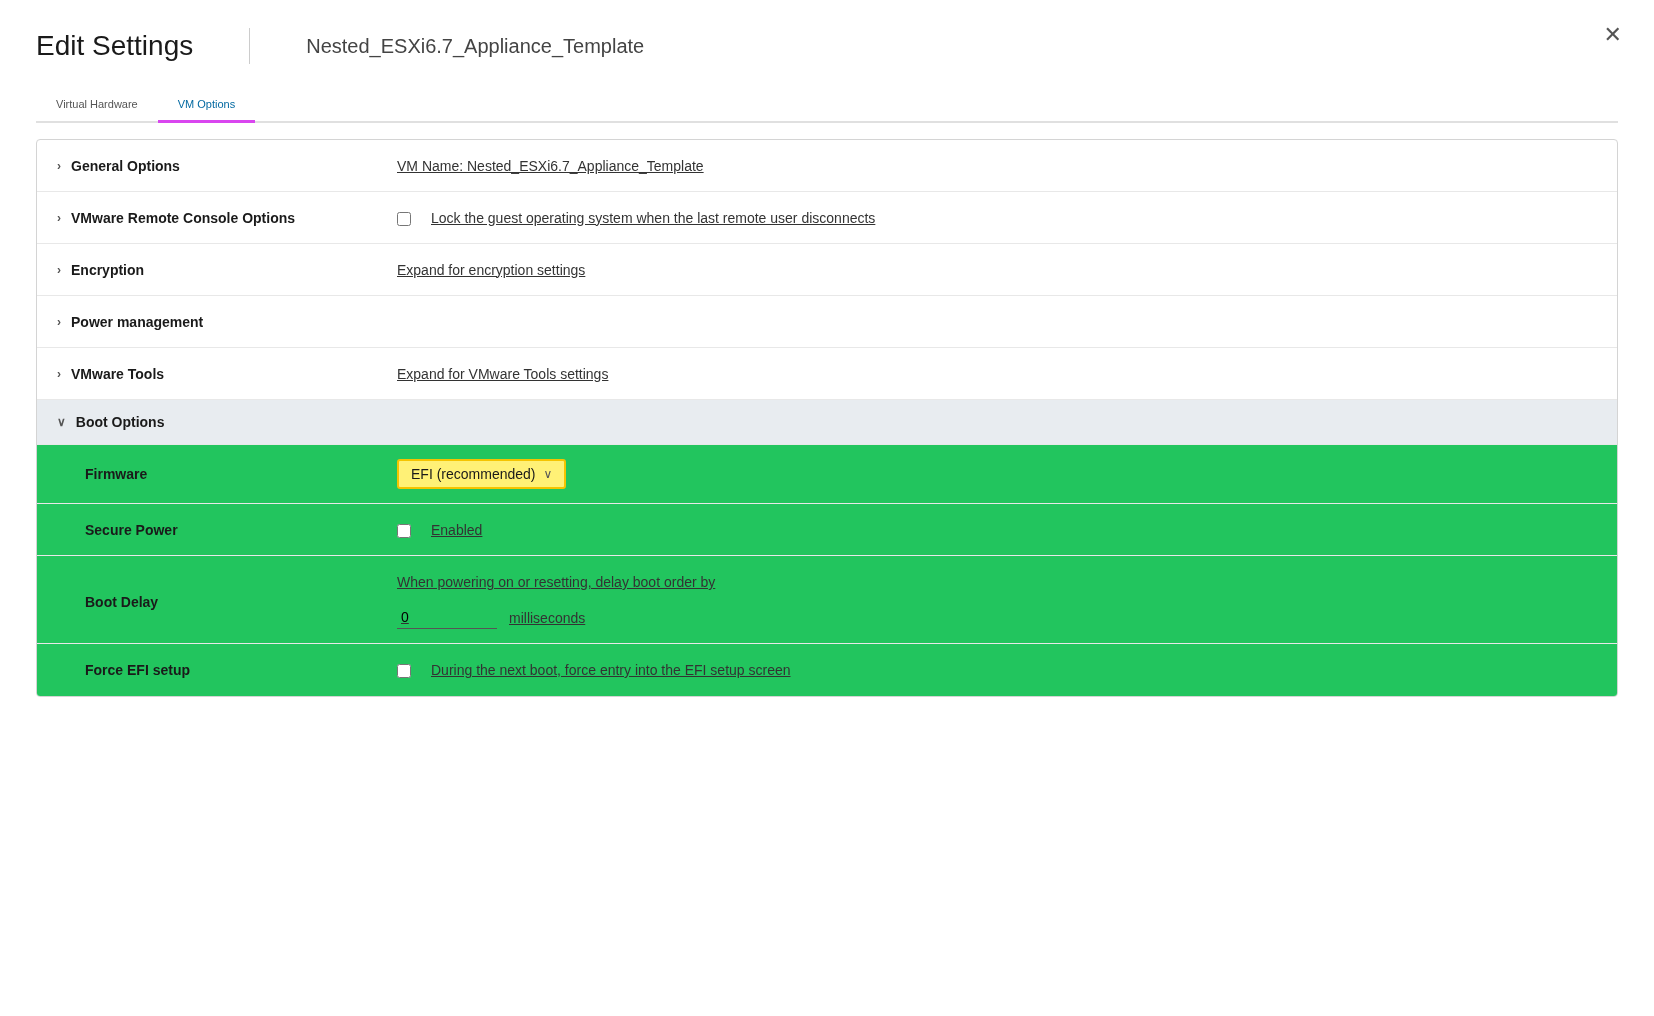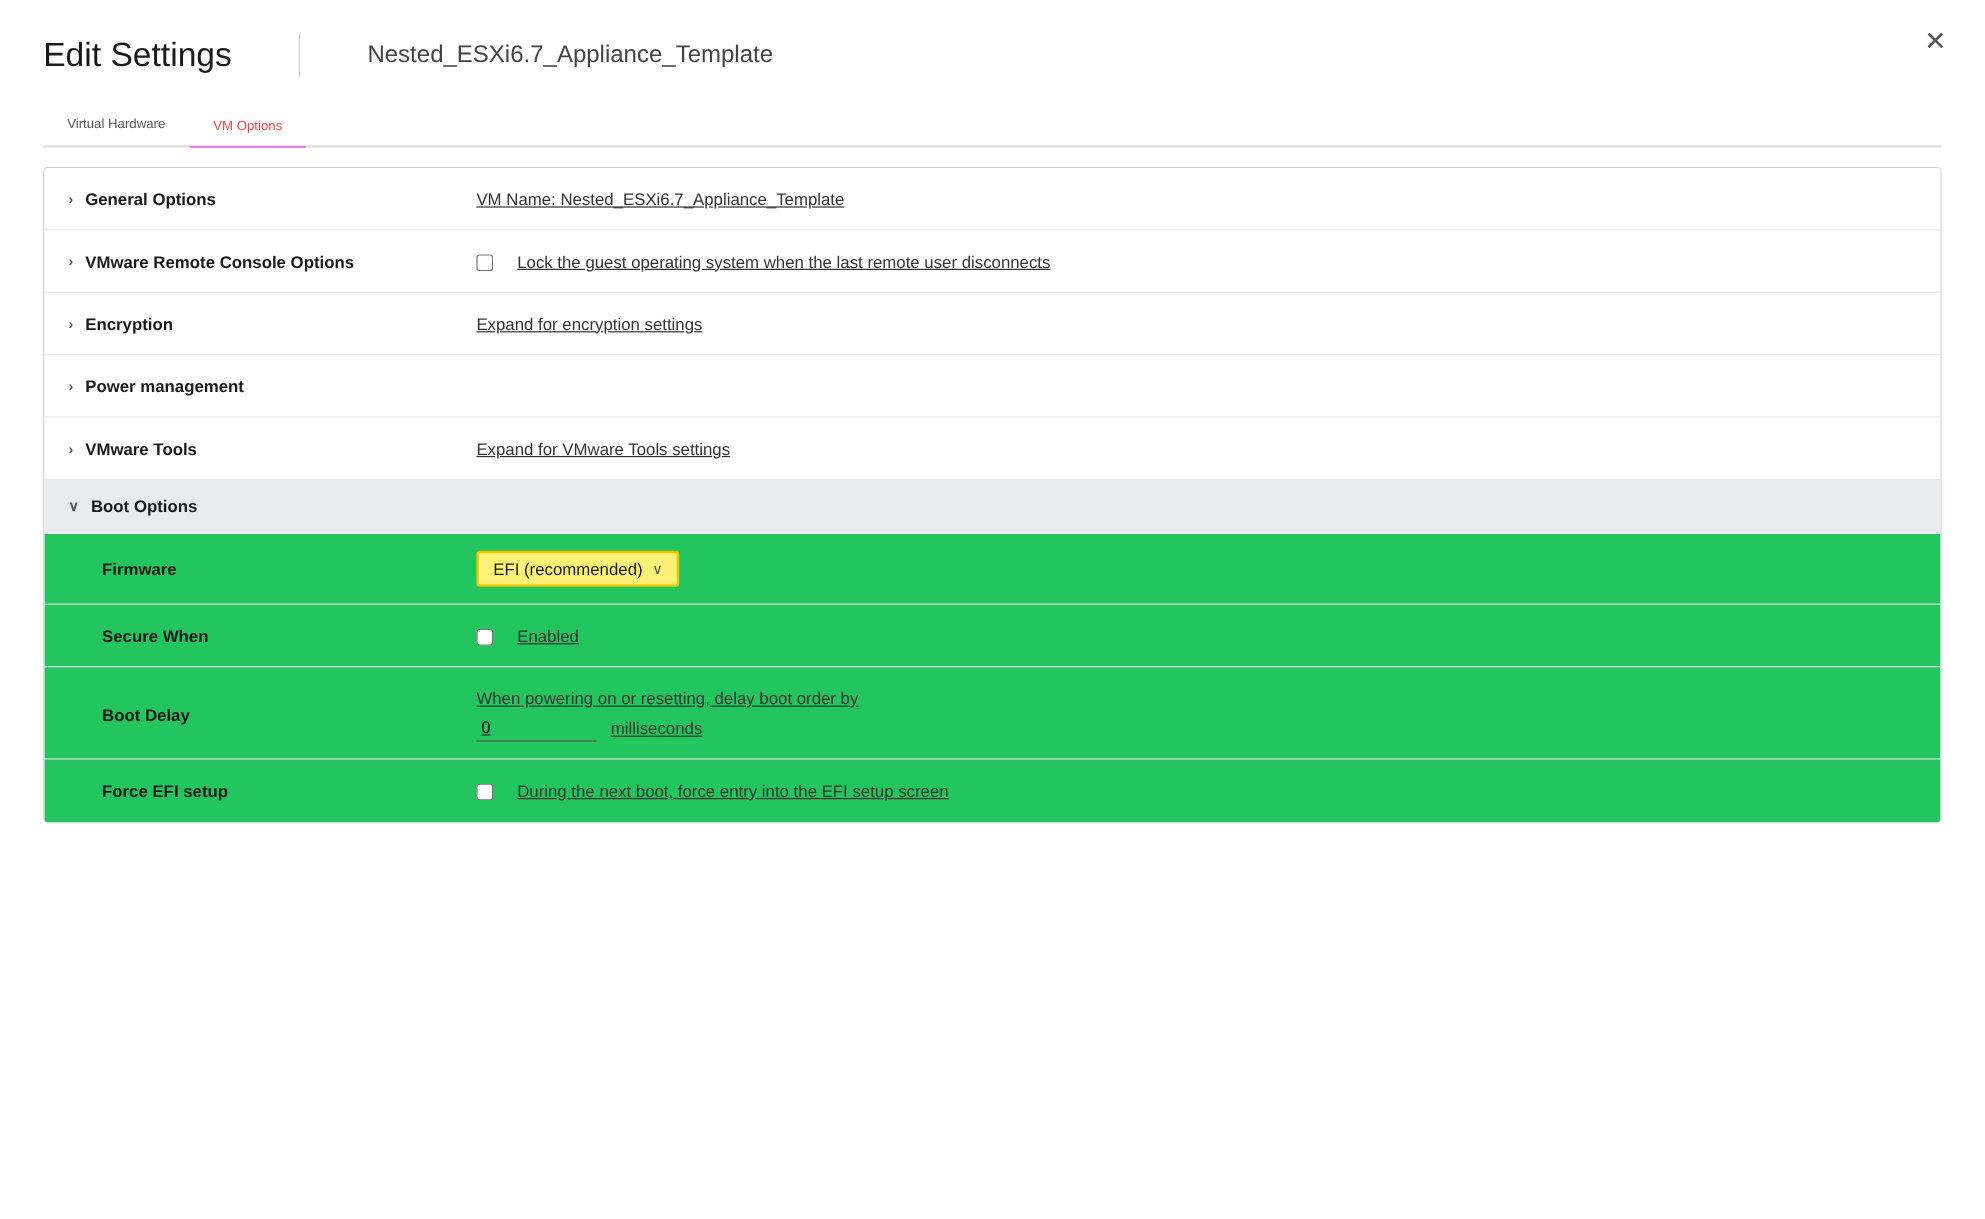--- a/index.html
+++ b/index.html
@@ -60,22 +60,22 @@
       color: #555;
       cursor: pointer;
       border-bottom: 3px solid transparent;
       margin-bottom: -2px;
       background: none;
       border-top: none;
       border-left: none;
       border-right: none;
     }
     .tab.active {
-      color: #ef4444;
-      border-bottom: 1px solid #d946ef;
+      color: #0369a1;
+      border-bottom: 3px solid #d946ef;
       font-weight: 500;
     }
     .content-area {
       border: 1px solid #d4d4d4;
       border-radius: 4px;
       margin-top: 16px;
       overflow: hidden;
     }
     .settings-row {
       display: flex;
@@ -146,21 +146,21 @@
       align-items: center;
       gap: 8px;
     }
     .firmware-select .chevron-down {
       font-size: 12px;
       color: #555;
     }
     .boot-delay-row {
       display: flex;
       flex-direction: column;
-      gap: 5px;
+      gap: 16px;
     }
     .boot-delay-input-row {
       display: flex;
       align-items: center;
       gap: 12px;
     }
     .boot-delay-input {
       width: 100px;
       border: none;
       border-bottom: 1px solid #555;
@@ -247,21 +247,21 @@
       <div class="row-value">
         <div class="firmware-select">
           <span>EFI (recommended)</span>
           <span class="chevron-down">∨</span>
         </div>
       </div>
     </div>
 
     <div class="settings-row sub-row">
       <div class="row-label">
-        <span>Secure When</span>
+        <span>Secure Power</span>
       </div>
       <div class="row-value">
         <div class="checkbox-wrapper">
           <input type="checkbox" style="">
           <span>Enabled</span>
         </div>
       </div>
     </div>
 
     <div class="settings-row sub-row" style="align-items:center; padding-top: 4px;">

